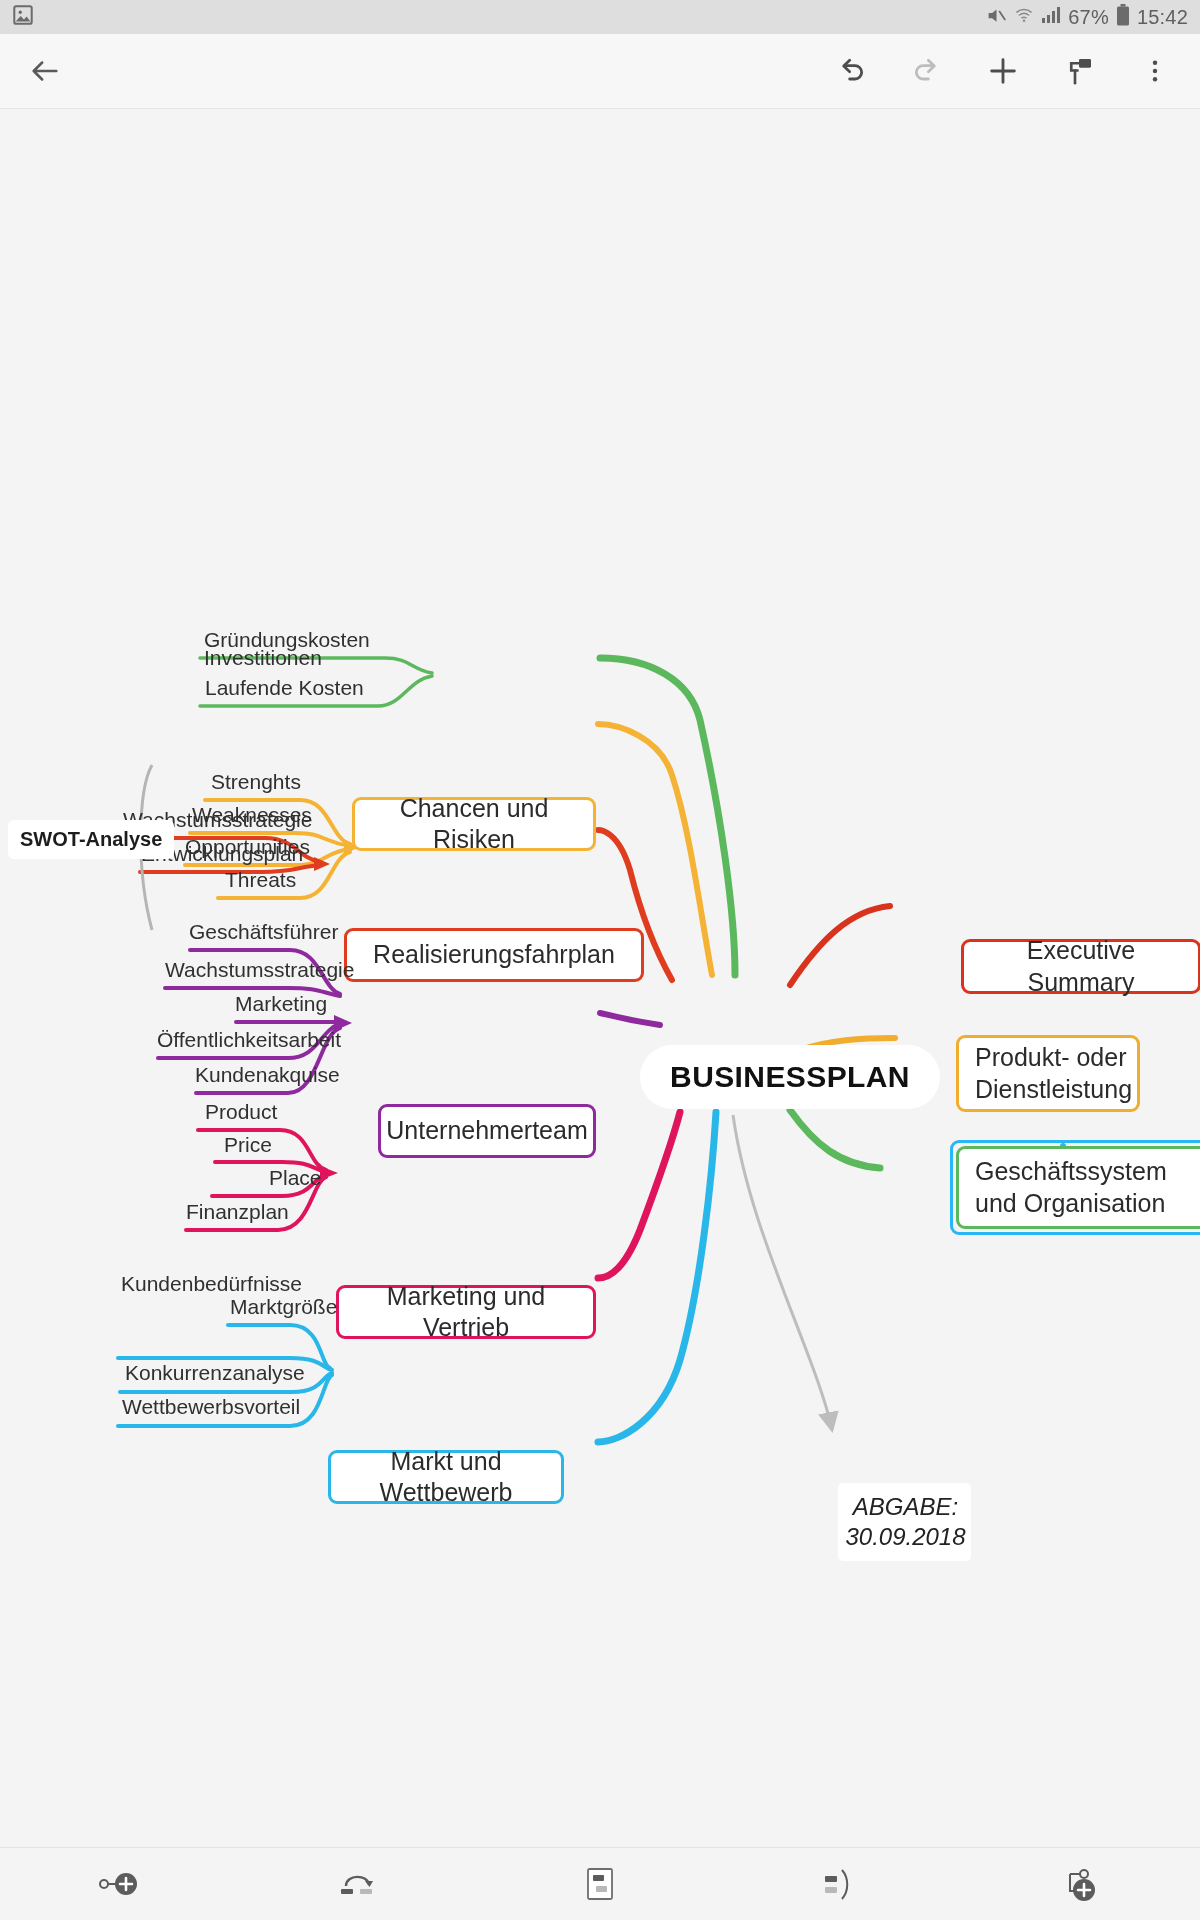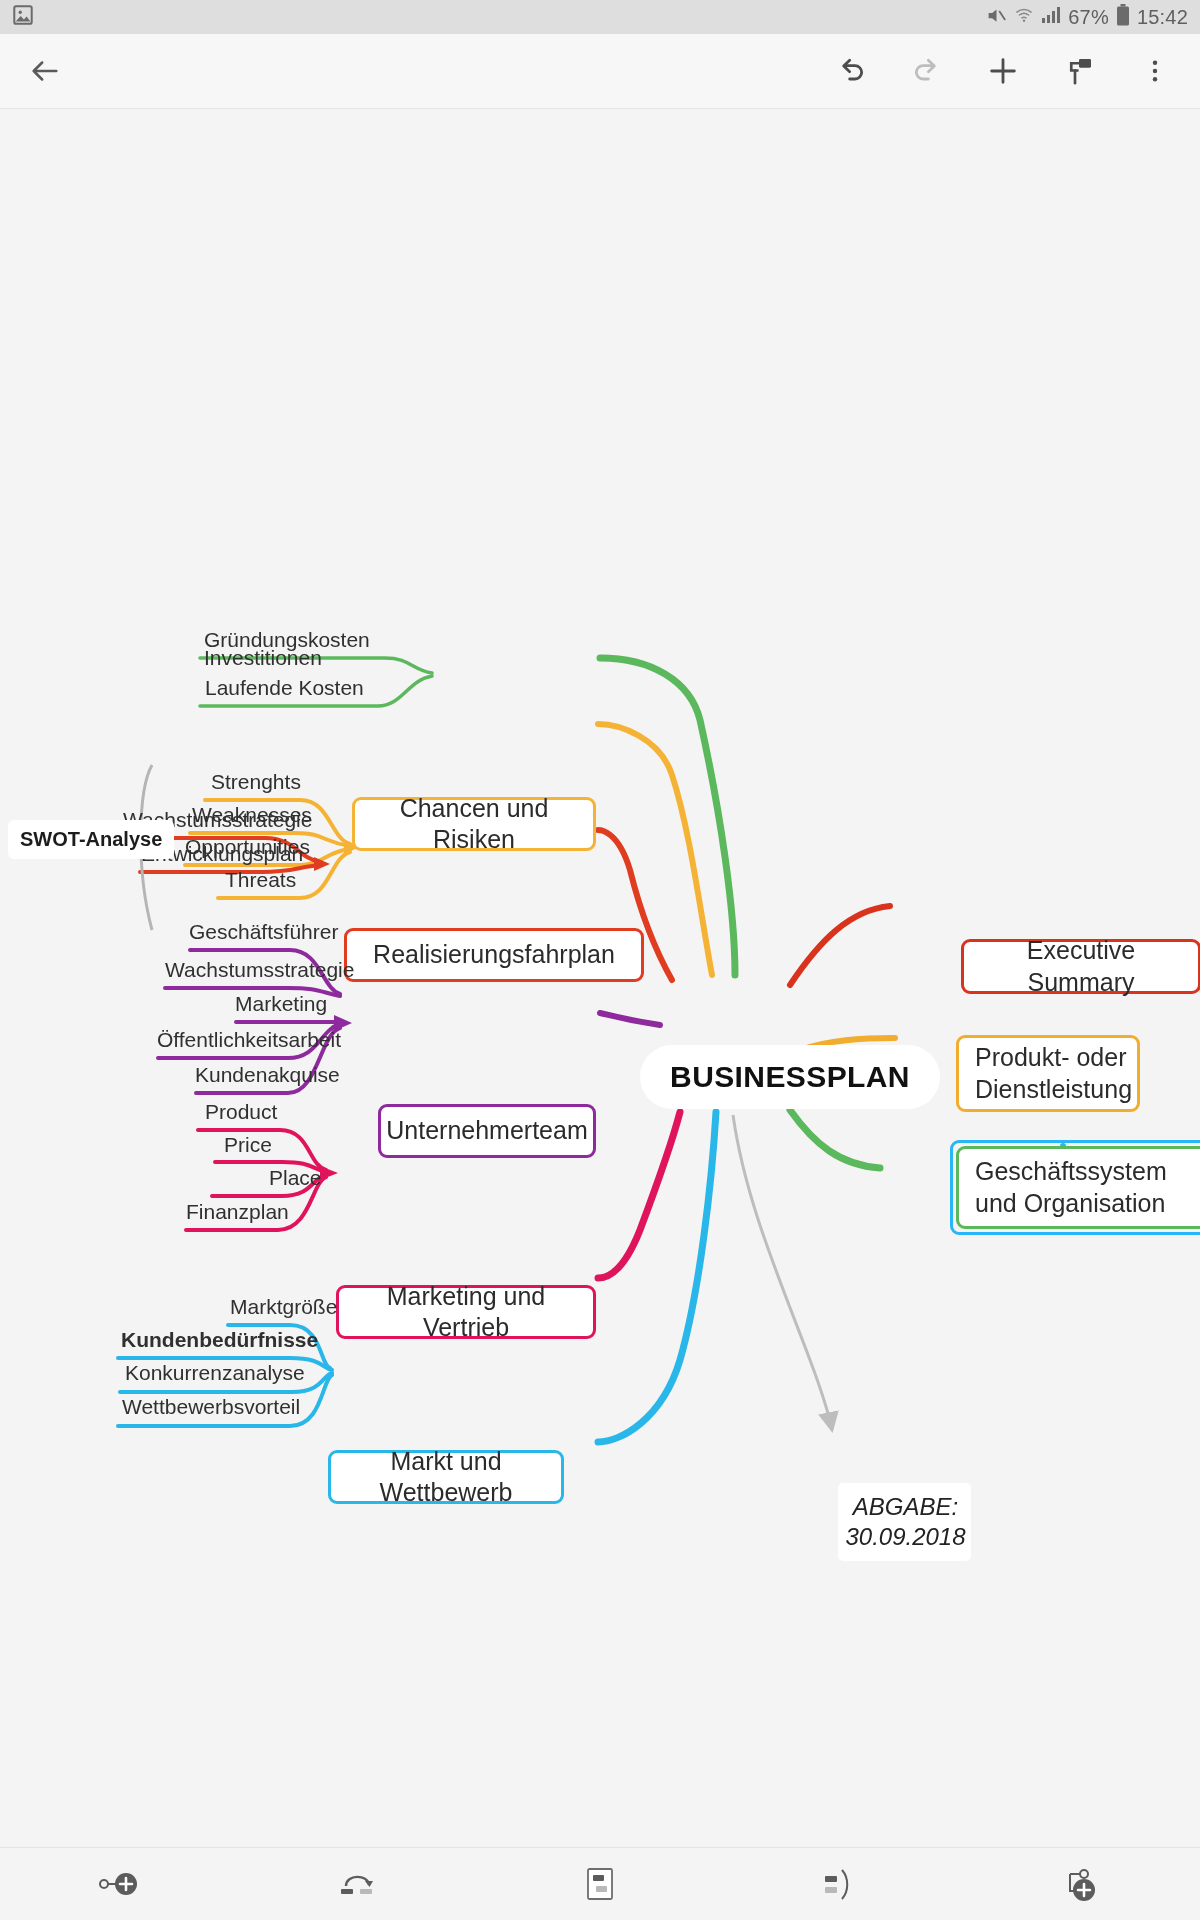--- a/index.html
+++ b/index.html
@@ -288,21 +288,21 @@
     <div class="leaf" style="left:235px; top:882px;">Marketing</div>
     <div class="leaf" style="left:157px; top:918px;">Öffentlichkeitsarbeit</div>
     <div class="leaf" style="left:195px; top:953px;">Kundenakquise</div>
 
     <div class="leaf" style="left:205px; top:990px;">Product</div>
     <div class="leaf" style="left:224px; top:1023px;">Price</div>
     <div class="leaf" style="left:221px; top:1056px;margin-left:48px;">Place</div>
     <div class="leaf" style="left:186px; top:1090px;">Finanzplan</div>
 
     <div class="leaf" style="left:230px; top:1185px;">Marktgröße</div>
-    <div class="leaf" style="left:121px; top:1218px;font-weight:bold;">Kundenbedürfnisse</div>
+    <div class="leaf" style="left:121px; top:1162px;">Kundenbedürfnisse</div>
     <div class="leaf" style="left:125px; top:1251px;">Konkurrenzanalyse</div>
     <div class="leaf" style="left:122px; top:1285px;">Wettbewerbsvorteil</div>
 
   </div>
 
   <div class="bottombar">
     <div class="bb-btn">
       <svg width="44" height="34" viewBox="0 0 44 34">
         <circle cx="6" cy="17" r="4" fill="none" stroke="#5c5c5c" stroke-width="2"></circle>
         <path d="M10 17h9" stroke="#5c5c5c" stroke-width="2"></path>

